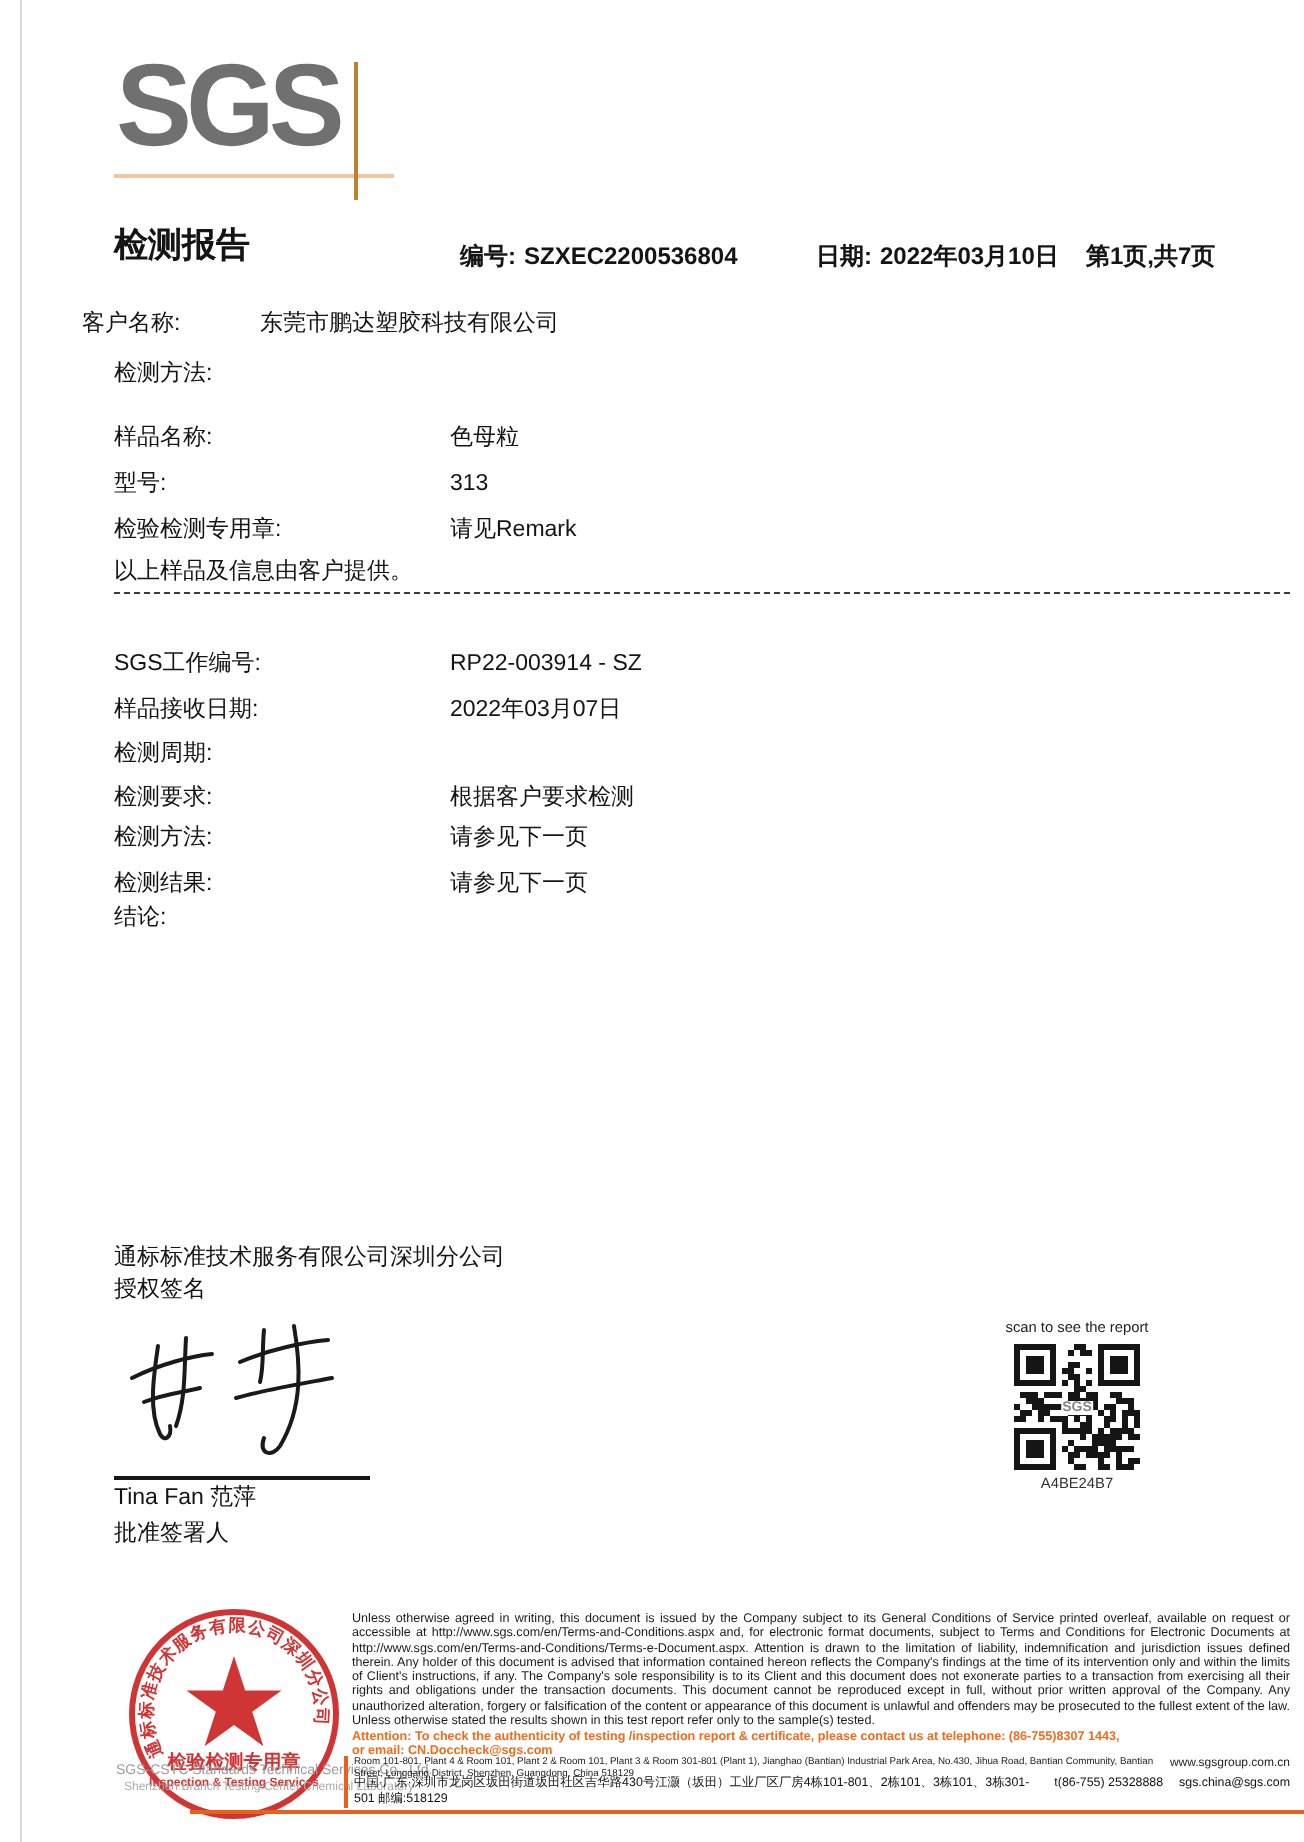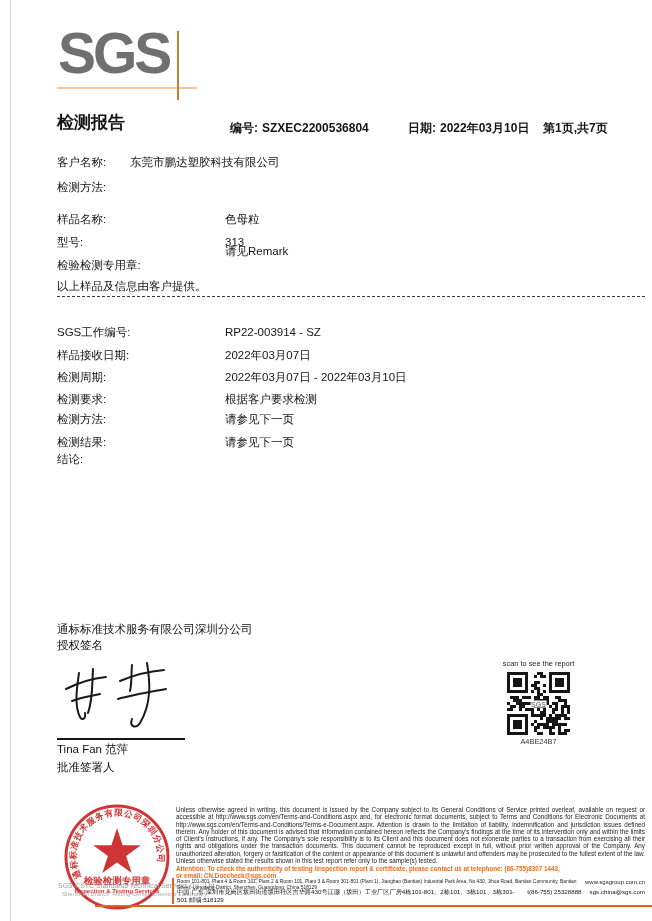--- a/index.html
+++ b/index.html
@@ -50,39 +50,38 @@
   <div class="oline-h"></div>
   <div class="oline-v"></div>
 
   <span class="abs title" style="left:57px;top:116px;">检测报告</span>
   <span class="abs hdrline" style="left:230px;top:121px;">编号:</span>
   <span class="abs hdrline" style="left:262px;top:121px;">SZXEC2200536804</span>
   <span class="abs hdrline" style="left:408px;top:121px;">日期:</span>
   <span class="abs hdrline" style="left:440px;top:121px;">2022年03月10日</span>
   <span class="abs hdrline" style="left:543px;top:121px;">第1页,共7页</span>
 
-  <span class="abs" style="left:57px;top:155px;">客户名称:</span>
+  <span class="abs" style="left:41px;top:155px;">客户名称:</span>
   <span class="abs" style="left:130px;top:155px;">东莞市鹏达塑胶科技有限公司</span>
   <span class="abs" style="left:57px;top:180px;">检测方法:</span>
   <span class="abs" style="left:57px;top:212px;">样品名称:</span>
   <span class="abs" style="left:225px;top:212px;">色母粒</span>
   <span class="abs" style="left:57px;top:235px;">型号:</span>
   <span class="abs" style="left:225px;top:235px;">313</span>
   <span class="abs" style="left:57px;top:258px;">检验检测专用章:</span>
-  <span class="abs" style="left:225px;top:244px;">请见Remark</span>
+  <span class="abs" style="left:225px;top:258px;">请见Remark</span>
   <span class="abs" style="left:57px;top:279px;">以上样品及信息由客户提供。</span>
 
   <div class="dashsep"></div>
 
   <span class="abs" style="left:57px;top:325px;">SGS工作编号:</span>
   <span class="abs" style="left:225px;top:325px;">RP22-003914 - SZ</span>
   <span class="abs" style="left:57px;top:348px;">样品接收日期:</span>
   <span class="abs" style="left:225px;top:348px;">2022年03月07日</span>
   <span class="abs" style="left:57px;top:370px;">检测周期:</span>
-  <span class="abs" style="left:225px;top:370px;">2022年03月07日 - 2022年03月10日</span>
   <span class="abs" style="left:57px;top:392px;">检测要求:</span>
   <span class="abs" style="left:225px;top:392px;">根据客户要求检测</span>
   <span class="abs" style="left:57px;top:412px;">检测方法:</span>
   <span class="abs" style="left:225px;top:412px;">请参见下一页</span>
   <span class="abs" style="left:57px;top:435px;">检测结果:</span>
   <span class="abs" style="left:225px;top:435px;">请参见下一页</span>
 
   <span class="abs" style="left:57px;top:452px;">结论:</span>
 
   <span class="abs" style="left:57px;top:622px;">通标标准技术服务有限公司深圳分公司</span>

